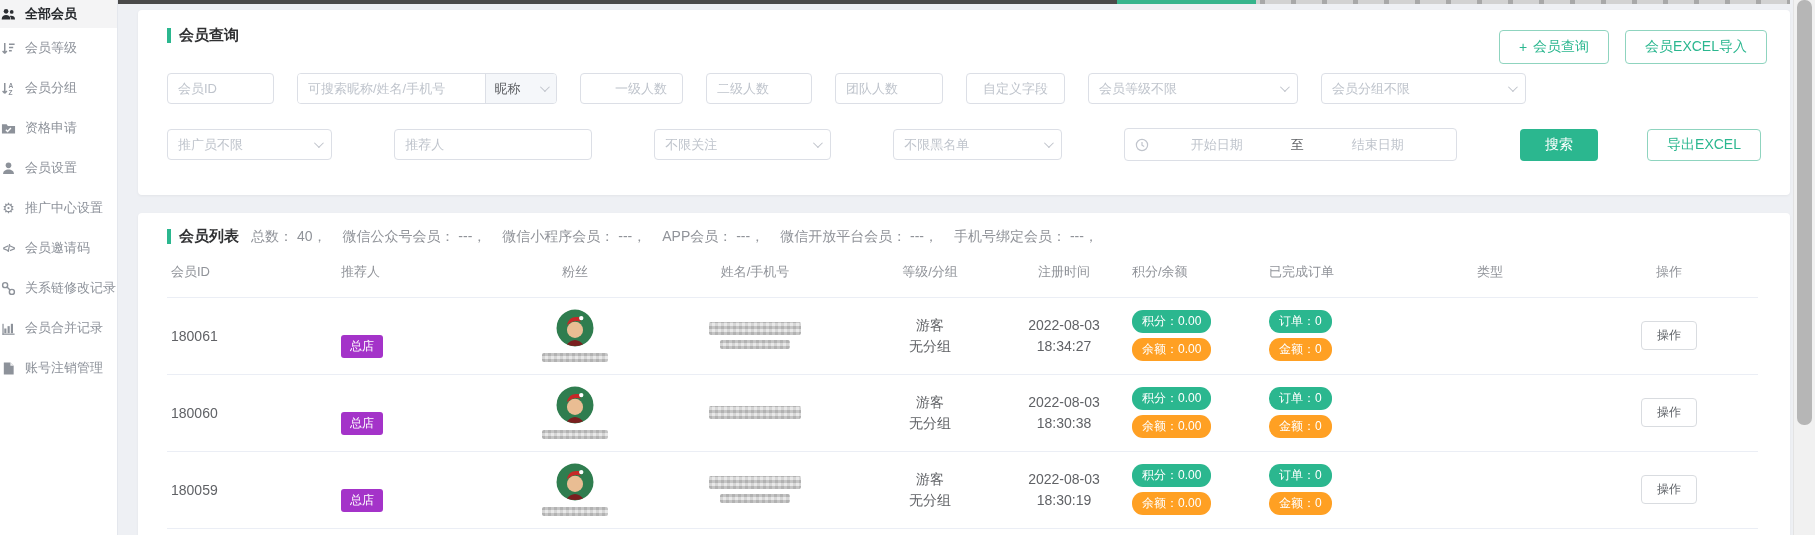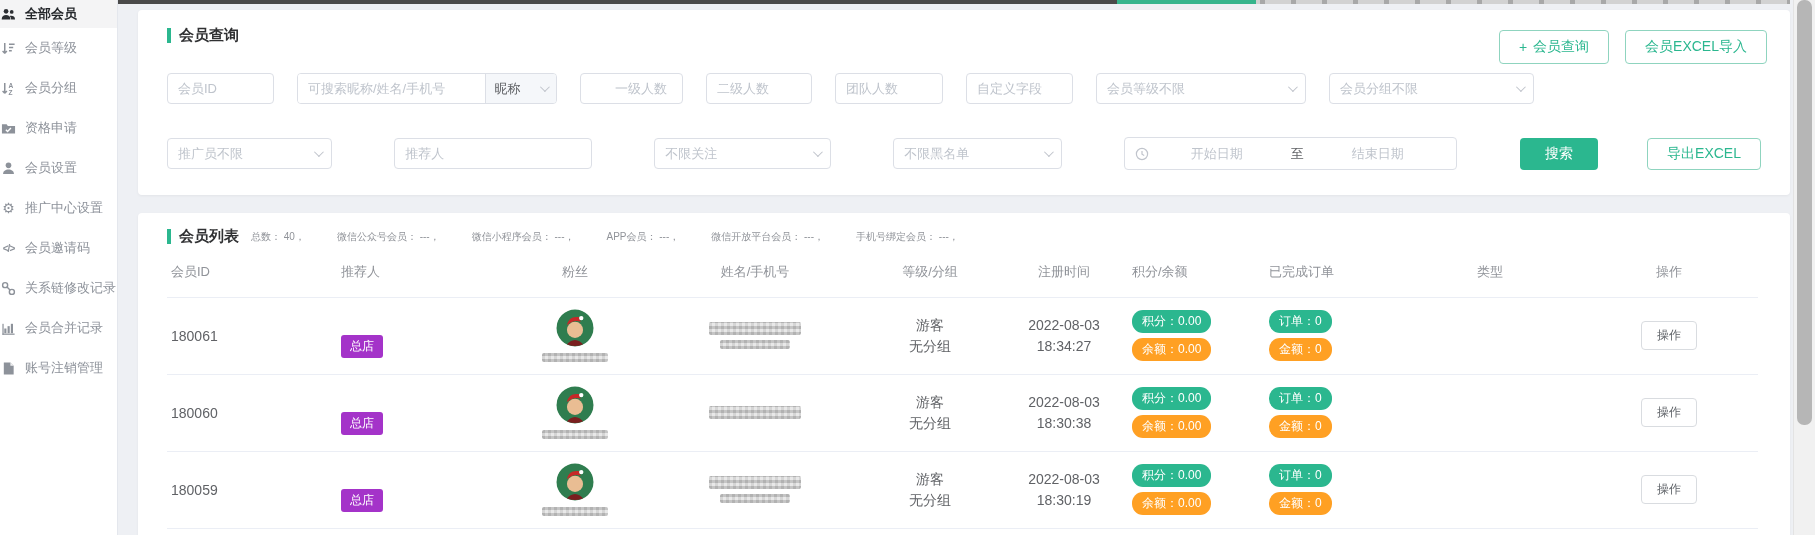--- a/index.html
+++ b/index.html
@@ -36,38 +36,38 @@
   .tbar{width:4px; height:15px; background:var(--accent); margin-right:8px; flex:0 0 4px;}
   .card-title{font-size:15px; font-weight:bold; color:#303133; white-space:nowrap;}
 
   .top-btns{position:absolute; right:23px; top:20px; display:flex; gap:16px;}
   .btn-outline{height:34px; padding:0 19px; background:#fff; border:1px solid #8fd4bf; color:var(--accent); border-radius:4px; font-size:14px; display:flex; align-items:center; gap:6px; cursor:pointer; white-space:nowrap;}
   .btn-solid{height:32px; background:var(--accent); color:#fff; border:none; border-radius:4px; font-size:14px; cursor:pointer; white-space:nowrap;}
 
   
   .frow{display:flex; align-items:center;}
   .frow1{margin-top:28px;}
-  .frow2{margin-top:33px;gap:39px;}
+  .frow2{margin-top:24px;gap:39px;}
   .fi{height:31px; border:1px solid var(--border); border-radius:4px; background:#fff; font-size:13px; color:var(--txt); padding:0 10px; outline:none;}
   .fi::placeholder{color:var(--ph);}
   .gap{margin-left:23px;}
   .sel{display:flex; align-items:center; justify-content:space-between; height:31px; border:1px solid var(--border); border-radius:4px; background:#fff; padding:0 10px; color:var(--ph); cursor:pointer; white-space:nowrap;}
   .caret{width:7px; height:7px; border-right:1.4px solid #c0c4cc; border-bottom:1.4px solid #c0c4cc; transform:rotate(45deg) translateY(-2px); flex:0 0 7px;}
   .igroup{display:flex; height:31px; border:1px solid var(--border); border-radius:4px; overflow:hidden; background:#fff;}
   .igroup input{border:none; height:29px; flex:1 1 auto; padding:0 10px; font-size:13px; outline:none; color:var(--txt); min-width:0;}
   .igroup input::placeholder{color:var(--ph);}
   .igroup .gsel{display:flex; align-items:center; justify-content:space-between; gap:6px; width:82px; background:#f5f7fa; border-left:1px solid var(--border); padding:0 9px; color:var(--txt); cursor:pointer;margin-left:20px;}
   .daterange{display:flex; align-items:center; height:33px; border:1px solid var(--border); border-radius:4px; background:#fff; padding:0 10px; color:var(--ph);}
   .daterange .dph{flex:1; text-align:center;}
   .daterange .dto{color:var(--txt); flex:0 0 auto; padding:0 6px;}
   .clock{width:14px;height:14px;flex:0 0 14px;}
 
   
   .list-head{display:flex; align-items:center; padding-top:14px;}
-  .stats{display:flex; gap:32px; margin-left:12px; color:var(--muted); font-size:10px; white-space:nowrap;}
+  .stats{display:flex; gap:16px; margin-left:12px; color:var(--muted); font-size:14px; white-space:nowrap;}
 
   table{border-collapse:collapse; table-layout:fixed; width:1591px; margin-top:2px;}
   thead th{height:49px; font-weight:normal; color:var(--muted); font-size:13px; border-bottom:1px solid #ebeef5; padding:0 4px; white-space:nowrap;}
   tbody td{height:77px; text-align:center; border-bottom:1px solid #ebeef5; font-size:14px; color:var(--txt); padding:0 4px; vertical-align:middle;}
   th.al,td.al{text-align:left;}
   .two-line{line-height:21px;}
   .badge{display:inline-block; padding:3px 10px; border-radius:11px; color:#fff; font-size:12px; font-weight:normal; white-space:nowrap;}
   .b-teal{background:var(--accent);}
   .b-orange{background:var(--orange);}
   .badge-stack{display:flex; flex-direction:column; align-items:flex-start; gap:5px;}
@@ -219,21 +219,21 @@
       <div class="igroup gap" style="width:260px">
         <input placeholder="可搜索昵称/姓名/手机号" style="">
         <div class="gsel">
           <span>昵称</span>
           <span class="caret"></span>
         </div>
       </div>
       <input class="fi gap" style="width: 103px; padding-left: 34px;" placeholder="一级人数">
       <input class="fi gap" style="width: 106px;" placeholder="二级人数">
       <input class="fi gap" style="width: 108px;" placeholder="团队人数">
-      <input class="fi gap" style="width: 107px;" placeholder="自定义字段">
+      <input class="fi gap" style="width: 99px; text-align: center;" placeholder="自定义字段">
       <div class="sel gap" style="width:210px">
         <span>会员等级不限</span>
         <span class="caret"></span>
       </div>
       <div class="sel gap" style="width:205px">
         <span>会员分组不限</span>
         <span class="caret"></span>
       </div>
     </div>
 

